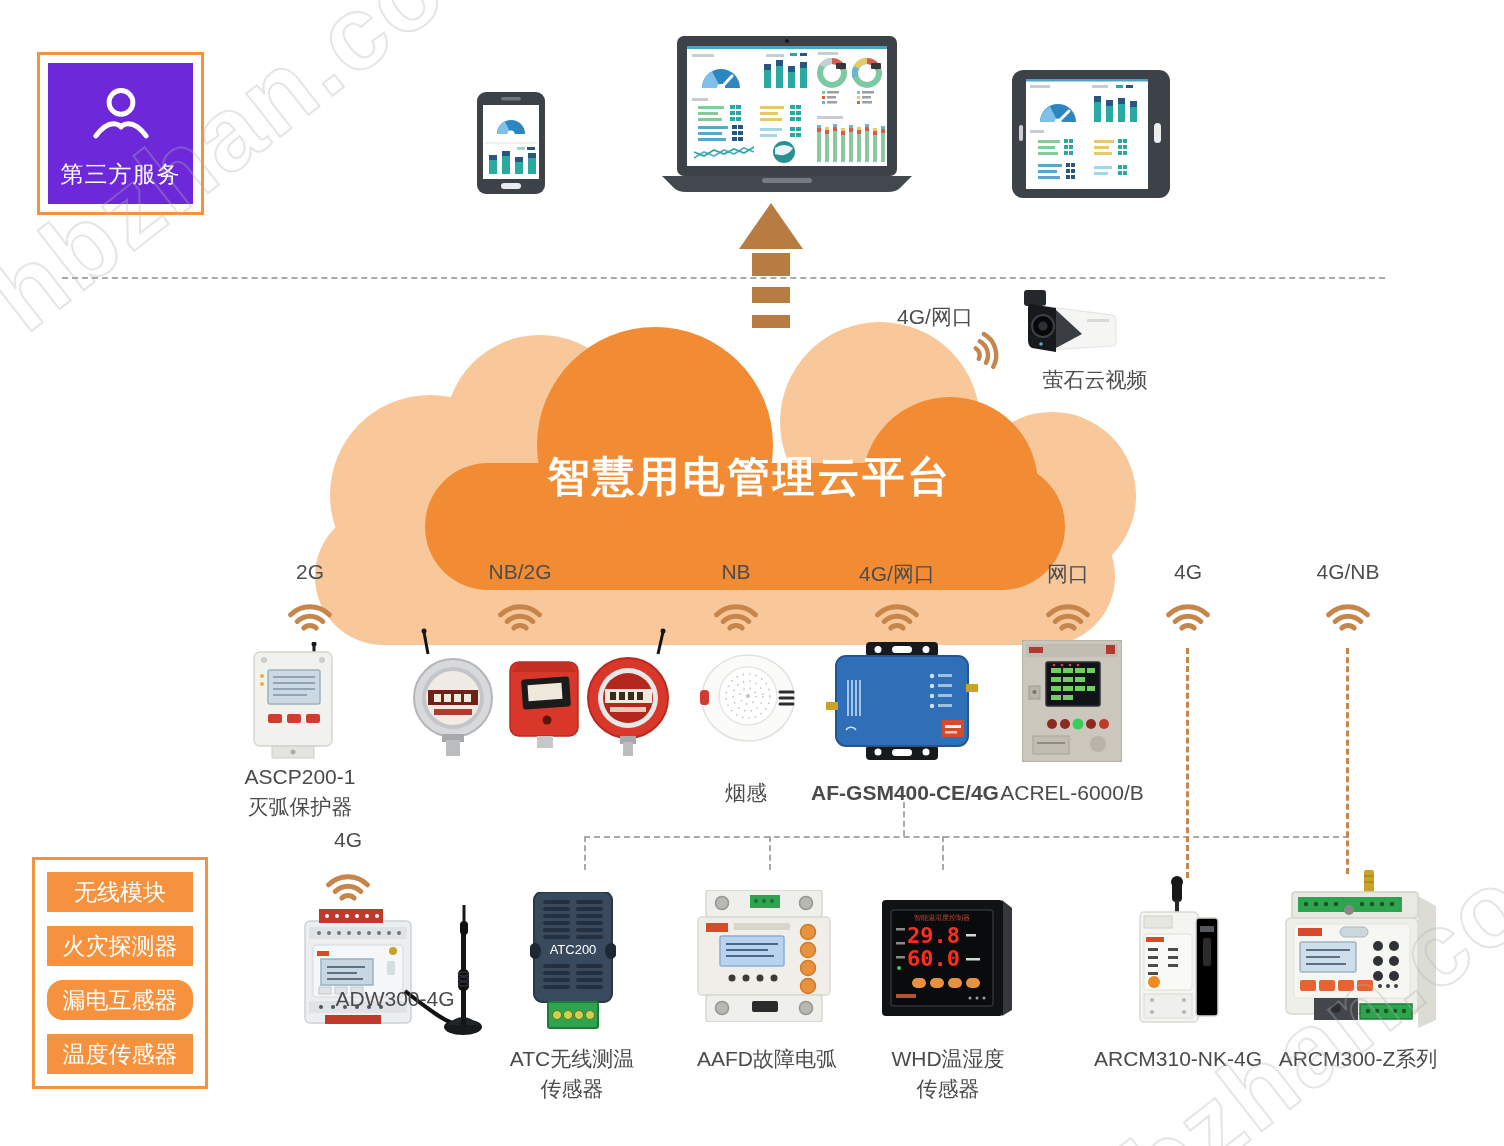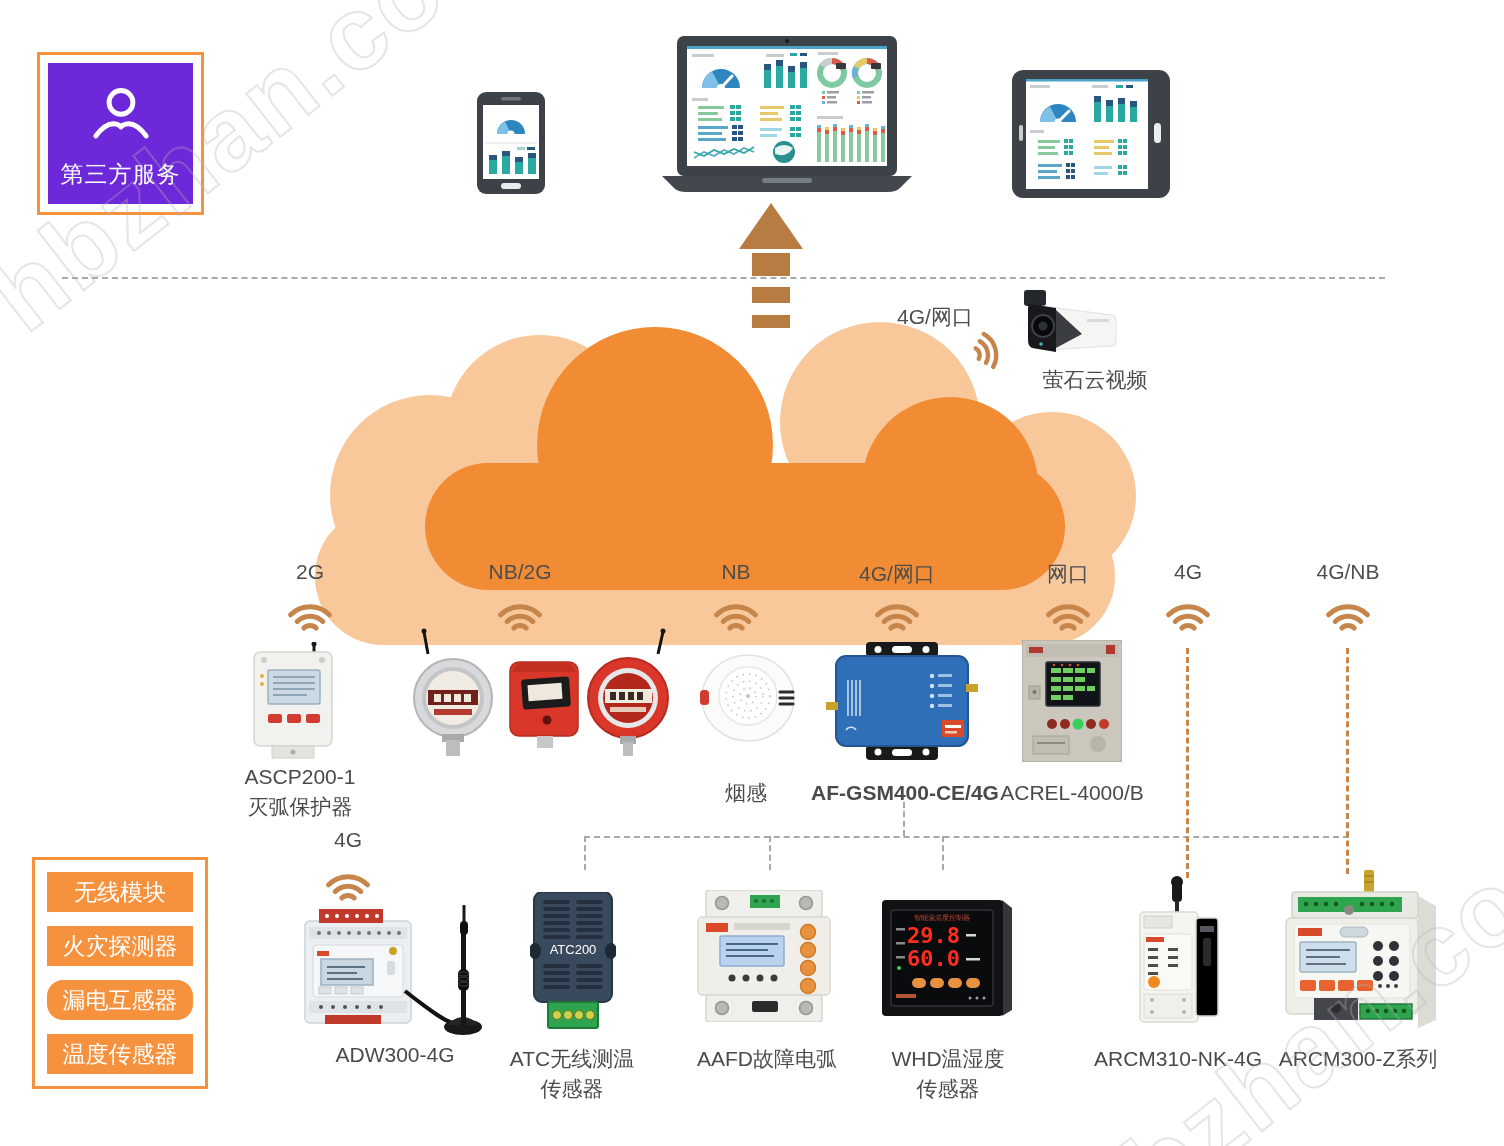--- a/index.html
+++ b/index.html
@@ -333,20 +333,21 @@
   <div class="connlabel" style="left:1025px;top:366px;">萤石云视频</div>
 
   <div class="cl" style="left:330px;top:395px;width:200px;height:200px;"></div>
   <div class="cl" style="left:445px;top:335px;width:190px;height:190px;"></div>
   <div class="cl" style="left:780px;top:322px;width:200px;height:200px;"></div>
   <div class="cl" style="left:968px;top:412px;width:168px;height:168px;"></div>
   <div class="cl" style="left:315px;top:508px;width:800px;height:137px;border-radius:68px;"></div>
   <div class="cld" style="left:537px;top:327px;width:236px;height:236px;"></div>
   <div class="cld" style="left:862px;top:397px;width:176px;height:176px;"></div>
   <div class="cld" style="left:425px;top:463px;width:640px;height:127px;border-radius:63px;"></div>
+  <div id="cloud-title">智慧用电管理云平台</div>
 
 
   <div class="connlabel" style="left:240px;top:560px;">2G</div>
   <div class="connlabel" style="left:450px;top:560px;">NB/2G</div>
   <div class="connlabel" style="left:666px;top:560px;">NB</div>
   <div class="connlabel" style="left:827px;top:560px;">4G/网口</div>
   <div class="connlabel" style="left:998px;top:560px;">网口</div>
   <div class="connlabel" style="left:1118px;top:560px;">4G</div>
   <div class="connlabel" style="left:1278px;top:560px;">4G/NB</div>
 
@@ -538,21 +539,21 @@
     <span>ASCP200-1</span>
     <span>灭弧保护器</span>
   </div>
   <div class="caption" style="left:696px;top:778px;width:100px;">
     <span>烟感</span>
   </div>
   <div class="caption" style="left:805px;top:778px;width:200px;font-weight:bold;">
     <span>AF-GSM400-CE/4G</span>
   </div>
   <div class="caption" style="left:982px;top:778px;width:180px;">
-    <span>ACREL-4000/B</span>
+    <span>ACREL-6000/B</span>
   </div>
 
   <div class="vdash" style="left:903px;top:802px;height:34px;"></div>
   <div class="hdash" style="left:584px;top:836px;width:765px;"></div>
   <div class="vdash" style="left:584px;top:836px;height:34px;"></div>
   <div class="vdash" style="left:769px;top:836px;height:34px;"></div>
   <div class="vdash" style="left:942px;top:836px;height:34px;"></div>
   <div class="vdash-o" style="left:1186px;top:648px;height:230px;"></div>
   <div class="vdash-o" style="left:1346px;top:648px;height:226px;"></div>
 
@@ -818,21 +819,21 @@
     <rect x="84" y="134" width="52" height="15" fill="#2ea44f" stroke="#1f7a38" stroke-width="1.5"></rect>
     <g fill="#14571f">
         <circle cx="92" cy="141" r="2.2"></circle>
         <circle cx="101" cy="141" r="2.2"></circle>
         <circle cx="110" cy="141" r="2.2"></circle>
         <circle cx="119" cy="141" r="2.2"></circle>
         <circle cx="128" cy="141" r="2.2"></circle>
       </g>
   </svg>
 
-  <div class="caption" style="left:305px;top:1040px;width:180px;">
+  <div class="caption" style="left:305px;top:984px;width:180px;">
     <span>ADW300-4G</span>
   </div>
   <div class="caption" style="left:482px;top:1044px;width:180px;">
     <span>ATC无线测温</span>
     <span>传感器</span>
   </div>
   <div class="caption" style="left:672px;top:1044px;width:190px;">
     <span>AAFD故障电弧</span>
   </div>
   <div class="caption" style="left:858px;top:1044px;width:180px;">

